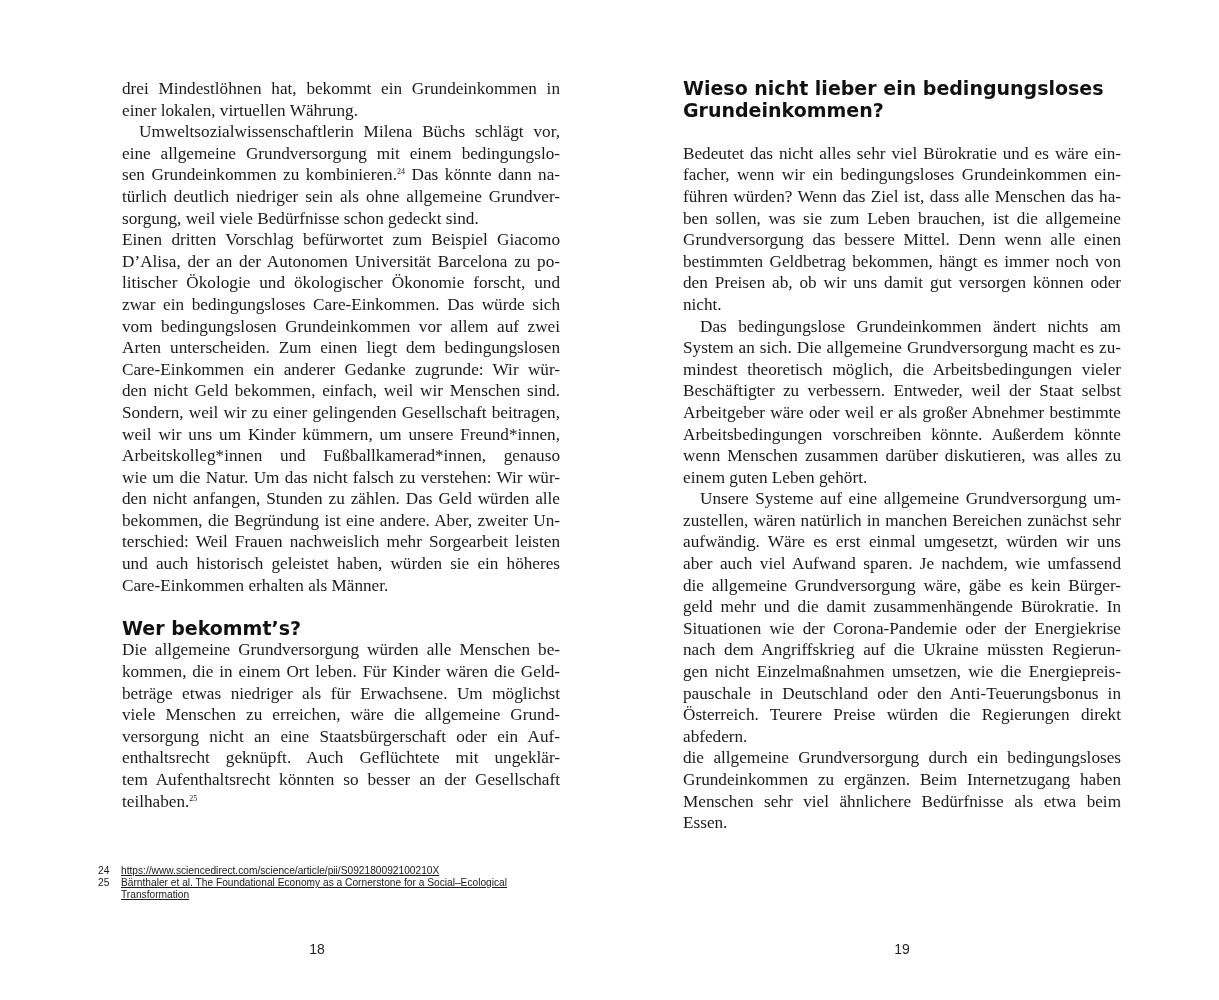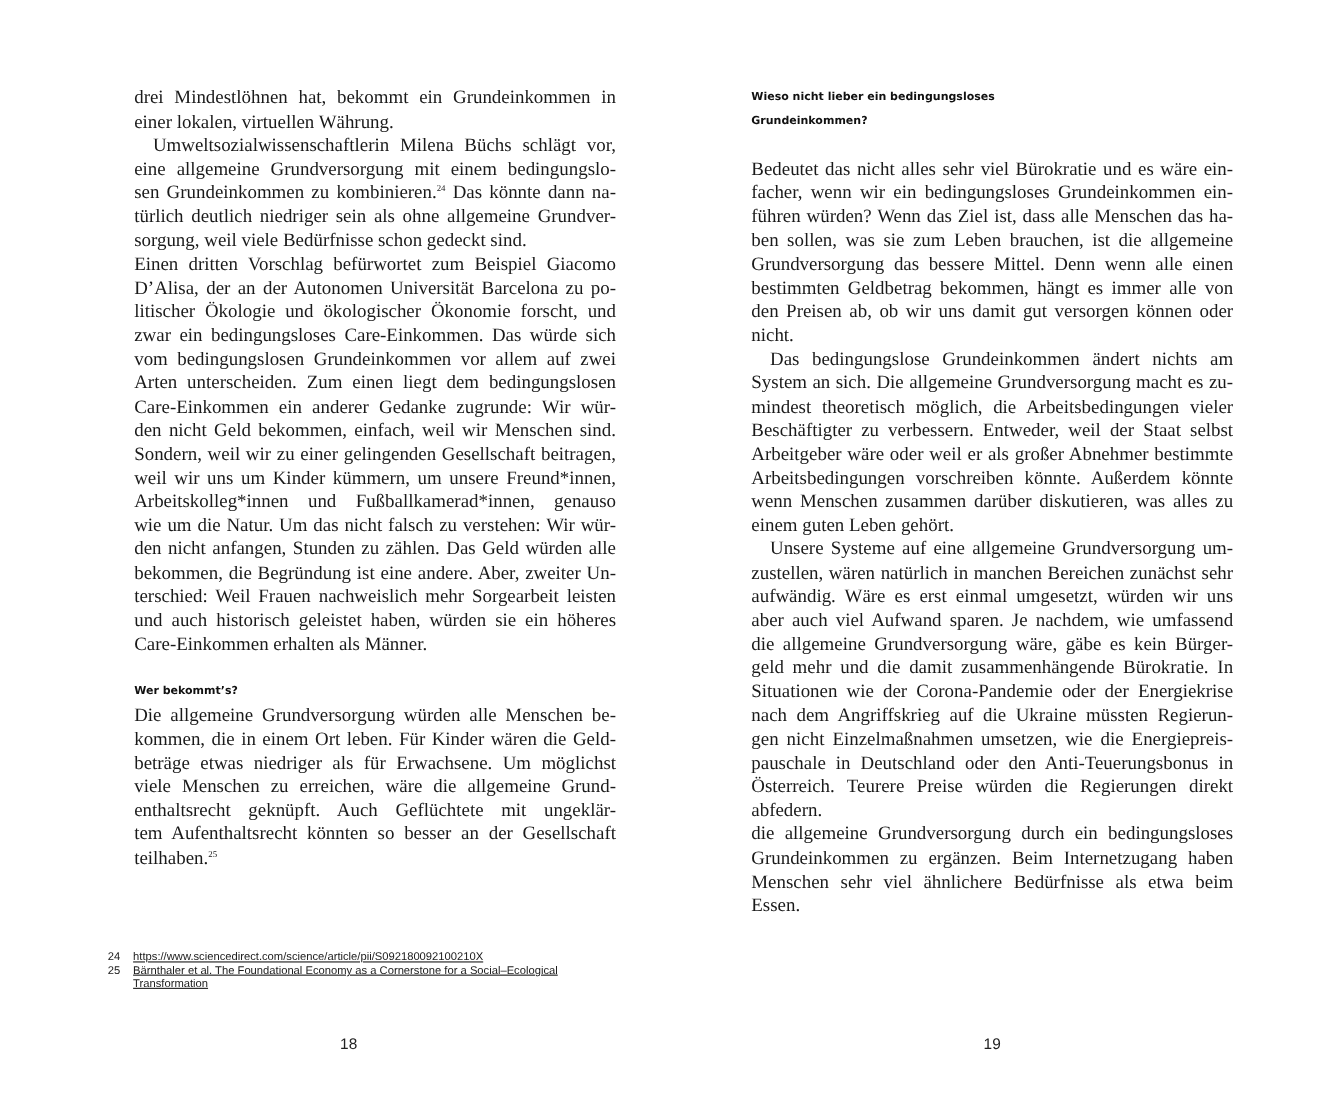--- a/index.html
+++ b/index.html
@@ -18,21 +18,21 @@
     white-space: nowrap;
     text-align: justify;
     text-align-last: justify;
     display: block;
   }
   .line.last { text-align-last: left; }
   .line.indent { text-indent: 17px; }
   .heading {
     font-family: "DejaVu Sans", "Liberation Sans", sans-serif;
     font-weight: bold;
-    font-size: 10px;
+    font-size: 19px;
     line-height: 21.6px;
     height: 21.6px;
     color: #111;
     white-space: nowrap;
   }
   .gap { height: 21.6px; }
   sup.fn { font-size: 8px; vertical-align: 6px; line-height: 0; }
   .footnotes {
     position: absolute; left: 98px; top: 865px; width: 440px;
     font-family: "Liberation Sans", "DejaVu Sans", sans-serif;
@@ -84,20 +84,21 @@
         <span class="line">und auch historisch geleistet haben, würden sie ein höheres</span>
         <span class="line last">Care-Einkommen erhalten als Männer.</span>
       </div>
     <div class="gap"></div>
     <div class="heading">Wer bekommt’s?</div>
     <div id="left-p4">
         <span class="line">Die allgemeine Grundversorgung würden alle Menschen be-</span>
         <span class="line">kommen, die in einem Ort leben. Für Kinder wären die Geld-</span>
         <span class="line">beträge etwas niedriger als für Erwachsene. Um möglichst</span>
         <span class="line">viele Menschen zu erreichen, wäre die allgemeine Grund-</span>
+        <span class="line">versorgung nicht an eine Staatsbürgerschaft oder ein Auf-</span>
         <span class="line">enthaltsrecht geknüpft. Auch Geflüchtete mit ungeklär-</span>
         <span class="line">tem Aufenthaltsrecht könnten so besser an der Gesellschaft</span>
         <span class="line last"><span>teilhaben.</span><sup class="fn">25</sup></span>
       </div>
   </div>
 
   <div class="footnotes">
     <div class="fn-row">
       <span class="fn-num">24</span>
       <span class="fn-text">https://www.sciencedirect.com/science/article/pii/S092180092100210X</span>
@@ -118,21 +119,21 @@
       <div class="heading">Grundeinkommen?</div>
     </div>
     <div class="gap"></div>
     <div id="right-paragraphs">
         <div>
           <span class="line">Bedeutet das nicht alles sehr viel Bürokratie und es wäre ein-</span>
           <span class="line">facher, wenn wir ein bedingungsloses Grundeinkommen ein-</span>
           <span class="line">führen würden? Wenn das Ziel ist, dass alle Menschen das ha-</span>
           <span class="line">ben sollen, was sie zum Leben brauchen, ist die allgemeine</span>
           <span class="line">Grundversorgung das bessere Mittel. Denn wenn alle einen</span>
-          <span class="line">bestimmten Geldbetrag bekommen, hängt es immer alle von</span>
+          <span class="line">bestimmten Geldbetrag bekommen, hängt es immer noch von</span>
           <span class="line">den Preisen ab, ob wir uns damit gut versorgen können oder</span>
           <span class="line last">nicht.</span>
         </div>
         <div>
           <span class="line indent">Das bedingungslose Grundeinkommen ändert nichts am</span>
           <span class="line">System an sich. Die allgemeine Grundversorgung macht es zu-</span>
           <span class="line">mindest theoretisch möglich, die Arbeitsbedingungen vieler</span>
           <span class="line">Beschäftigter zu verbessern. Entweder, weil der Staat selbst</span>
           <span class="line">Arbeitgeber wäre oder weil er als großer Abnehmer bestimmte</span>
           <span class="line">Arbeitsbedingungen vorschreiben könnte. Außerdem könnte</span>

